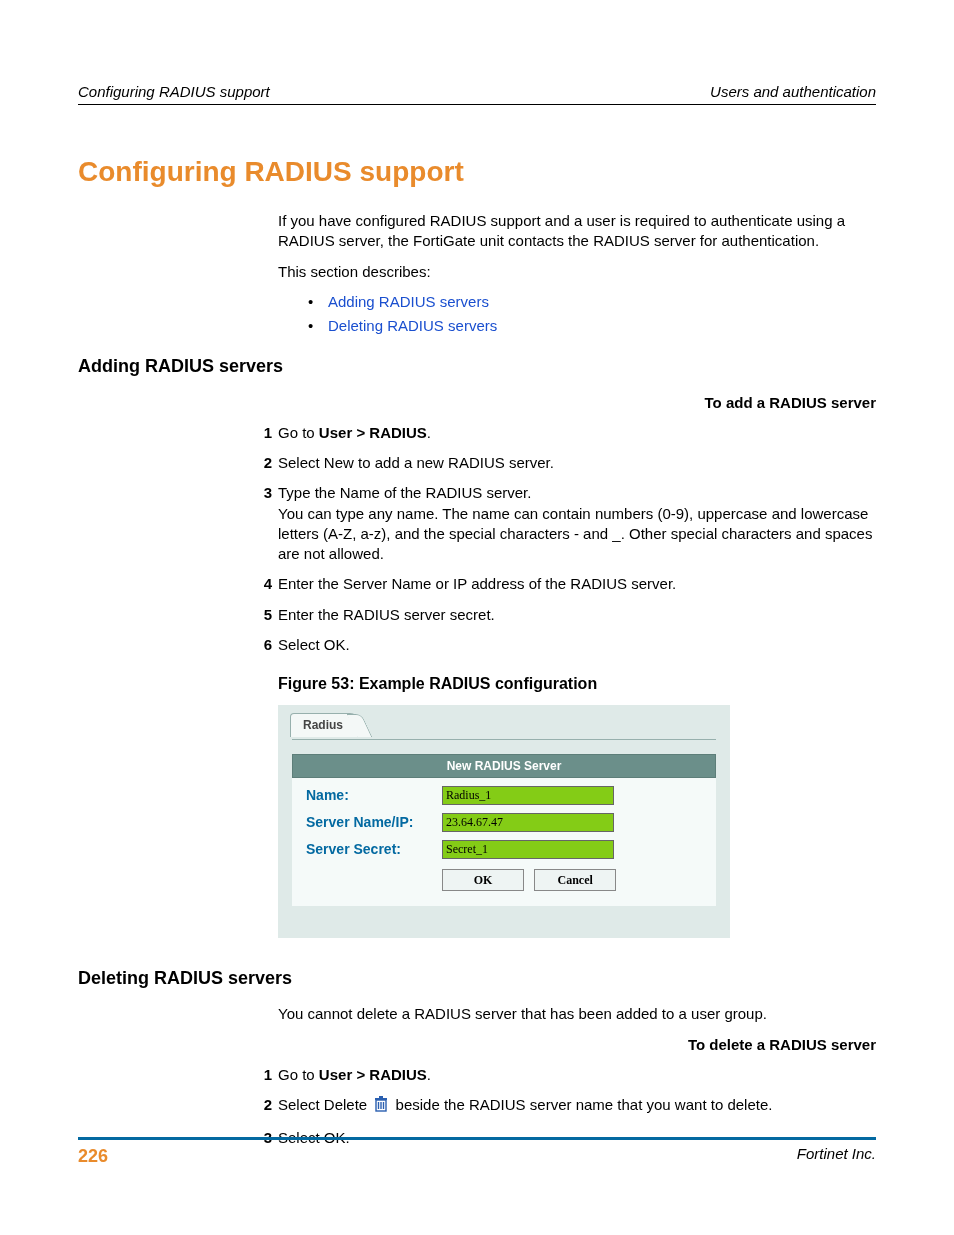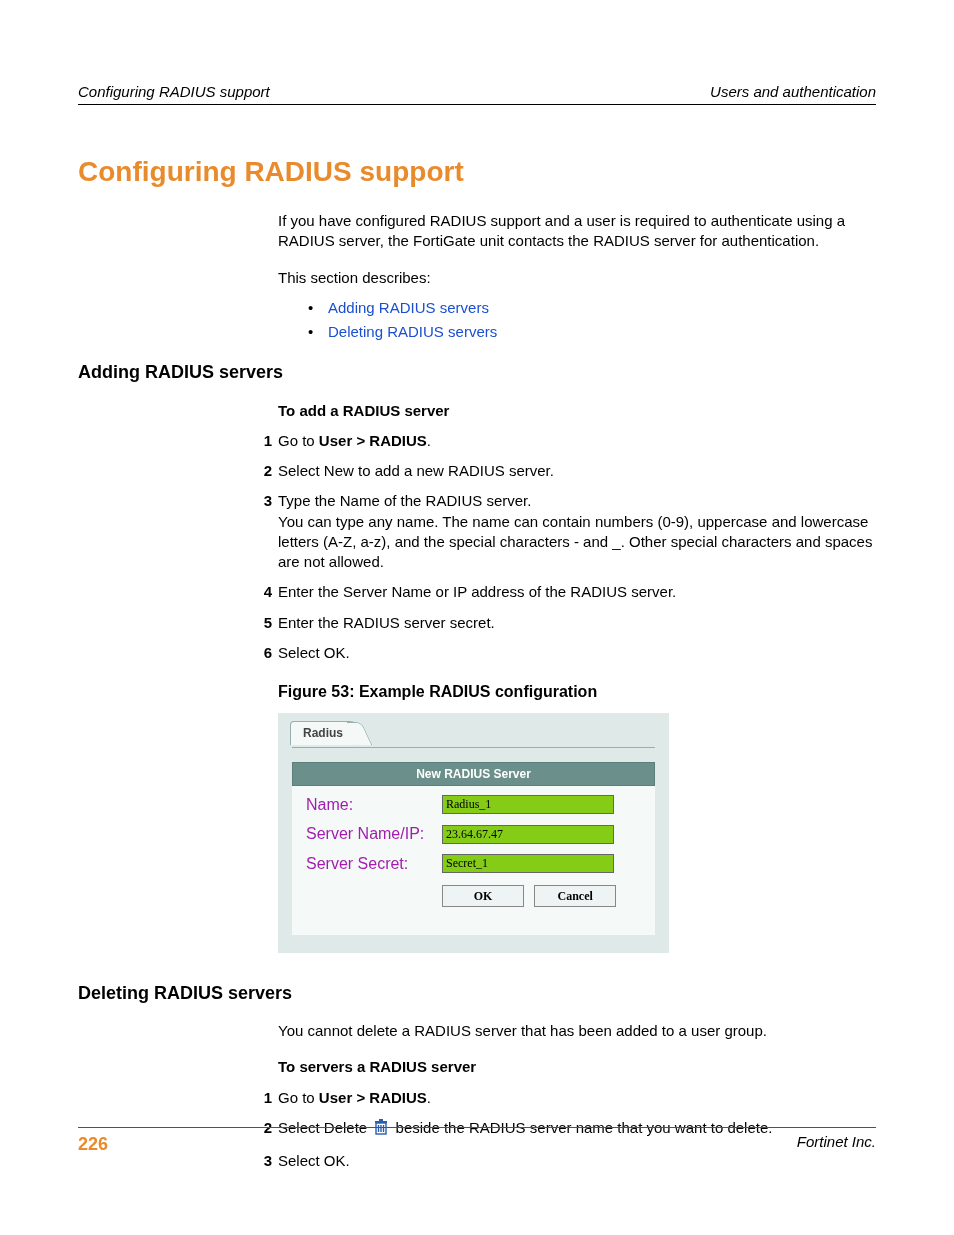--- a/index.html
+++ b/index.html
@@ -31,21 +31,21 @@
 
   h1.title {
     color: #e98b2c;
     font-weight: bold;
     font-size: 28px;
     margin: 0 0 20px 0;
   }
 
   .body-indent { margin-left: 200px; } 
 
-  p { margin: 16px 0 10px 0; }
+  p { margin: 8px 0 10px 0; }
 
   ul.bullets {
     list-style: none;
     padding: 0;
     margin: 0 0 18px 0;
   }
   ul.bullets li {
     position: relative;
     padding-left: 50px;
     margin-bottom: 4px;
@@ -60,20 +60,21 @@
 
   h2.section {
     font-weight: bold;
     font-size: 18px;
     margin: 16px 0 14px 0;
   }
 
   .sub-bold {
     font-weight: bold;
     margin-bottom: 10px;
+    text-align: right;
   }
 
   
   ol.steps {
     list-style: none;
     padding: 0;
     margin: 8px 0 10px 0;
     counter-reset: step;
   }
   ol.steps > li {
@@ -93,21 +94,21 @@
 
   .fig-caption {
     font-weight: bold;
     font-size: 16px;
     margin: 18px 0 10px 0;
   }
 
   
   .figure {
     margin-left: 200px;
-    width: 391px;
+    width: 452px;
     background: #dfeae8;
     padding-bottom: 18px;
     margin-bottom: 28px;
   }
   .tabstrip {
     height: 34px;
     position: relative;
     padding: 8px 0 0 12px;
   }
   .tab {
@@ -136,44 +137,44 @@
     transform: skewX(25deg);
     border-radius: 0 6px 0 0;
   }
   .inner {
     background: #dfeae8;
     border-top: 1px solid #97b0ad;
     margin: 0 14px;
   }
   .panel {
     background: #f5faf9;
-    margin: 14px 0 0 0;
-    padding-bottom: 28px;
+    margin: 14px 0 14px 0;
+    padding-bottom: 15px;
   }
   .panel-head {
     background: #6b8f8a;
     color: #fff;
     text-align: center;
     font-family: Verdana, Arial, sans-serif;
     font-size: 12px;
     font-weight: bold;
     padding: 3px 0;
     border: 1px solid #5d7e79;
   }
   .row {
     display: flex;
     align-items: center;
     padding: 8px 14px 0 14px;
   }
   .row label {
     width: 136px;
     font-family: Verdana, Arial, sans-serif;
-    font-size: 16px;
-    font-weight: normal;
-    color: #a21caf;
+    font-size: 14px;
+    font-weight: bold;
+    color: #0369a1;
   }
   .row input[type=text] {
     width: 172px;
     font-family: Liberation Serif, serif;
     font-size: 12px;
     padding: 1px 3px;
     border: 1px solid #666;
     background: #84cc16;
   }
   .btnrow {
@@ -198,22 +199,22 @@
     display: inline-block;
     vertical-align: -3px;
     margin: 0 2px;
   }
 
   
   .foot {
     position: absolute;
     left: 78px;
     right: 78px;
-    bottom: 79px;
-    border-top: 1px solid #0369a1;
+    bottom: 67px;
+    border-top: 3px solid #0369a1;
     display: flex;
     justify-content: space-between;
     padding-top: 4px;
   }
   .pnum { color: #e98b2c; font-weight: bold; font-size: 18px; }
   .company { font-style: italic; font-size: 15px; }
 </style>
 </head>
 <body>
 
@@ -281,21 +282,21 @@
           <span class="btn">Cancel</span>
         </div>
       </div>
     </div>
   </div>
 
   <h2 class="section">Deleting RADIUS servers</h2>
 
   <div class="body-indent">
     <p>You cannot delete a RADIUS server that has been added to a user group.</p>
-    <p class="sub-bold">To servers a RADIUS server</p>
+    <p class="sub-bold">To delete a RADIUS server</p>
   </div>
 
   <ol class="steps">
     <li><span>Go to </span><b>User &gt; RADIUS</b><span>.</span></li>
     <li>
       <span>Select Delete </span>
       <span class="delicon">
         <svg width="16" height="18" viewBox="0 0 16 18">
           <rect x="3" y="5" width="10" height="11" fill="none" stroke="#2a5fb0" stroke-width="1.4"></rect>
           <line x1="5.5" y1="7" x2="5.5" y2="14" stroke="#2a5fb0" stroke-width="1.4"></line>

